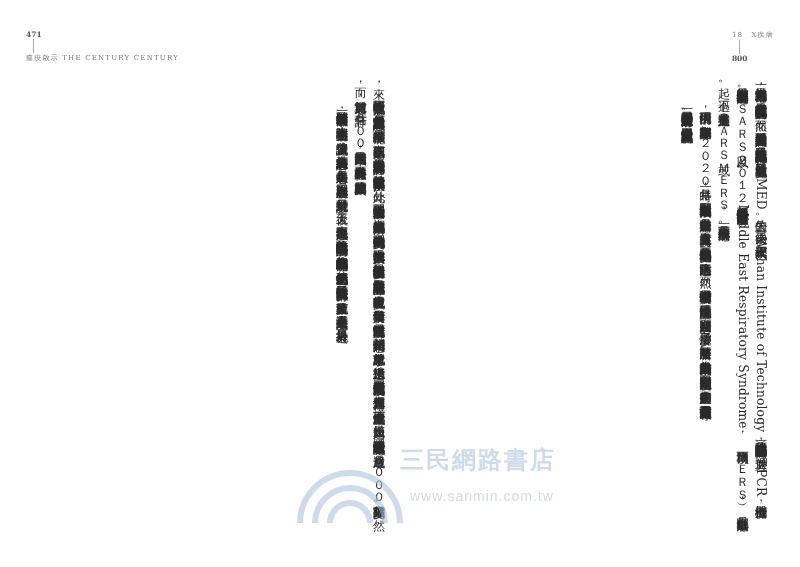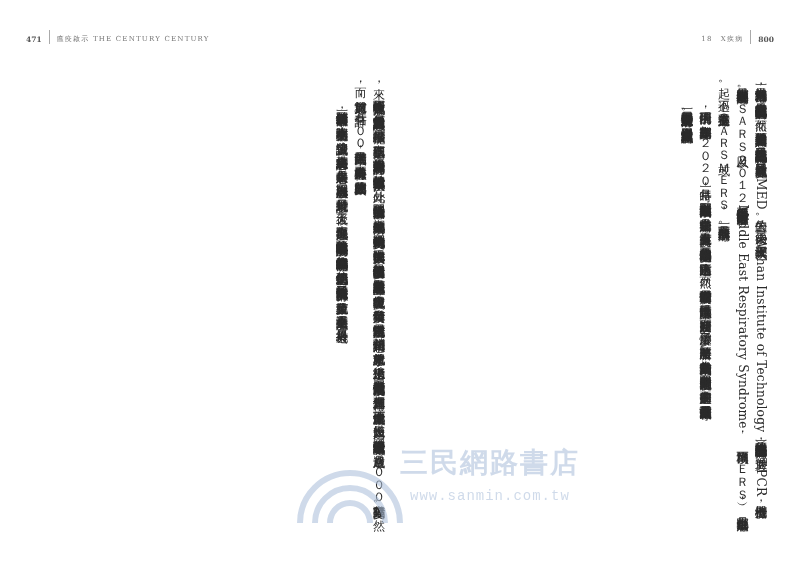--- a/index.html
+++ b/index.html
@@ -3,41 +3,41 @@
   <meta charset="utf-8">
   <style>
     html, body { margin: 0; padding: 0; }
     body {
       width: 800px; height: 567px; overflow: hidden;
       background: #ffffff; position: relative;
       font-family: "DejaVu Serif", "Liberation Serif", serif;
       color: #2b2b2b;
     }
     .spread { position: absolute; left: 0; top: 0; width: 800px; height: 567px; }
-    .header { position: absolute; top: 30px; font-size: 7px; color: #777; letter-spacing: 1.2px; display: flex; align-items: flex-end; }
+    .header { position: absolute; top: 30px; font-size: 7px; color: #777; letter-spacing: 1.2px; display: flex; align-items: flex-start; flex-direction: column; }
     .header-left { left: 26px; }
     .header-right { right: 26px; }
     .pageno { font-weight: bold; color: #555; font-size: 7.5px; letter-spacing: 0; }
     .sep { display: inline-block; width: 1px; height: 14px; background: #aaa; margin: 0 7px; }
     .page {
       position: absolute; top: 78px; height: 432px;
       writing-mode: vertical-rl;
       font-size: 12.2px; line-height: 18.5px; letter-spacing: 0.2px;
       text-align: justify;
     }
     .page-right { right: 30px; width: 352px; }
     .page-left { left: 36px; width: 352px; }
     .para { margin: 0; }
     .indent { text-indent: 2em; }
     .watermark {
       position: absolute; left: 340px; top: 438px; width: 290px; height: 80px;
       pointer-events: none; opacity: 0.55;
     }
-    .wm-text { position: absolute; left: 60px; top: 6px; font-size: 28px; color: #a9bdd9; letter-spacing: 2px; font-family: Liberation Mono, monospace; font-weight: bold; }
-    .wm-url { position: absolute; left: 70px; top: 50px; font-size: 14px; color: #a9bdd9; font-family: Liberation Mono, monospace; letter-spacing: 1px; }
+    .wm-text { position: absolute; left: 60px; top: 6px; font-size: 24px; color: #a9bdd9; letter-spacing: 2px; font-family: Liberation Mono, monospace; font-weight: bold; }
+    .wm-url { position: absolute; left: 70px; top: 50px; font-size: 14px; color: #a9bdd9; font-family: Liberation Sans, sans-serif; letter-spacing: 1px; }
     .wm-arcs { position: absolute; left: -60px; top: -10px; }
   </style>
 </head>
 <body>
 
 <div class="spread">
 
   <div class="header header-left">
     <span class="pageno">471</span>
     <span class="sep"></span>

